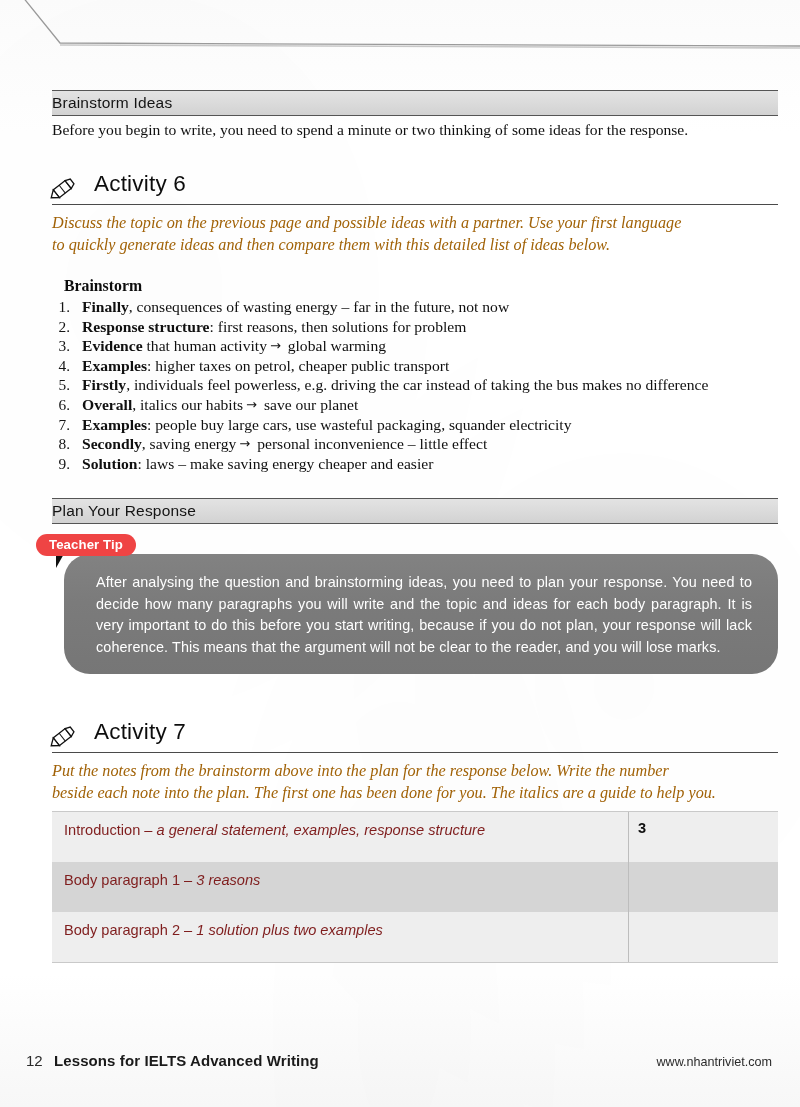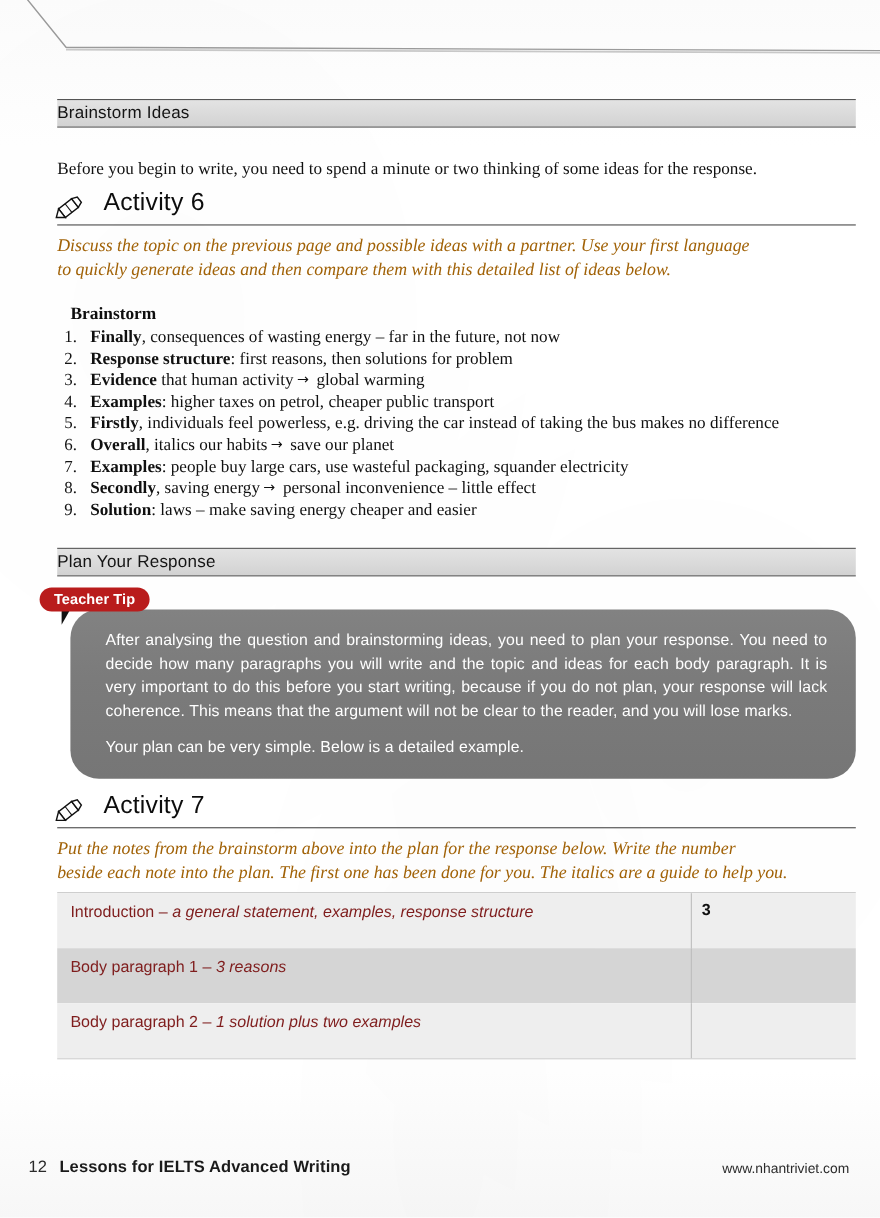--- a/index.html
+++ b/index.html
@@ -187,21 +187,21 @@
     letter-spacing: 0.1px;
   }
   .tip-bubble p + p {
     margin-top: 12px;
   }
   .tip-badge {
     position: absolute;
     left: 0;
     top: 0;
     height: 22px;
-    background: #b91c1c;
+    background: #ef4444;
     border-radius: 11px;
     padding: 0 13px;
     z-index: 3;
   }
   .tip-badge span {
     display: block;
     line-height: 22px;
     font-family: "Liberation Sans", sans-serif;
     font-weight: bold;
     font-size: 13.2px;
@@ -309,21 +309,21 @@
 
 <svg class="page-edge" viewBox="0 0 800 60">
   <polyline points="22,-4 60,43 800,46" fill="none" stroke="#9a9a9a" stroke-width="1.3"></polyline>
   <polyline points="60,45 800,48" fill="none" stroke="#c8c8c8" stroke-width="1.6"></polyline>
 </svg>
 
 <div class="section-bar" style="top:90px;">
   <span>Brainstorm Ideas</span>
 </div>
 
-<div class="col body-text" style="top:144px;">Before you begin to write, you need to spend a minute or two thinking of some ideas for the response.</div>
+<div class="col body-text" style="top:120px;">Before you begin to write, you need to spend a minute or two thinking of some ideas for the response.</div>
 
 <div class="activity" style="top:171px;">
   <svg class="icon" viewBox="0 0 30 28">
     <g transform="rotate(-38 15 14)">
       <rect x="4" y="9" width="15" height="10" fill="#ffffff" stroke="#111" stroke-width="1.3"></rect>
       <line x1="11.5" y1="9" x2="11.5" y2="19" stroke="#111" stroke-width="1"></line>
       <polygon points="4,9 4,19 -2.5,14" fill="#ffffff" stroke="#111" stroke-width="1.3"></polygon>
       <polygon points="19,9 24,11 24,17 19,19" fill="#ffffff" stroke="#111" stroke-width="1.3"></polygon>
     </g>
   </svg>
@@ -351,21 +351,20 @@
     </ol>
 </div>
 
 <div class="section-bar" style="top:498px;">
   <span>Plan Your Response</span>
 </div>
 
 <div class="tip-wrap">
   <div class="tip-bubble">
     <p>After analysing the question and brainstorming ideas, you need to plan your response. You need to decide how many paragraphs you will write and the topic and ideas for each body paragraph. It is very important to do this before you start writing, because if you do not plan, your response will lack coherence. This means that the argument will not be clear to the reader, and you will lose marks.</p>
-    <p>Your plan can be very simple. Below is a detailed example.</p>
   </div>
   <div class="tip-tail"></div>
   <div class="tip-badge">
     <span>Teacher Tip</span>
   </div>
 </div>
 
 <div class="activity" style="top:719px;">
   <svg class="icon" viewBox="0 0 30 28">
     <g transform="rotate(-38 15 14)">

